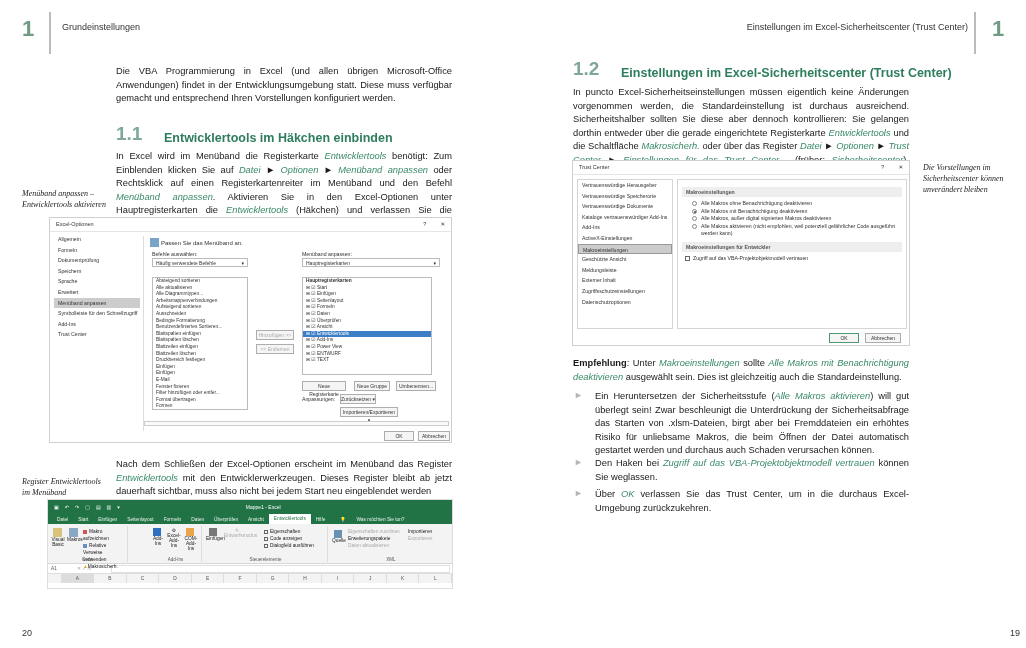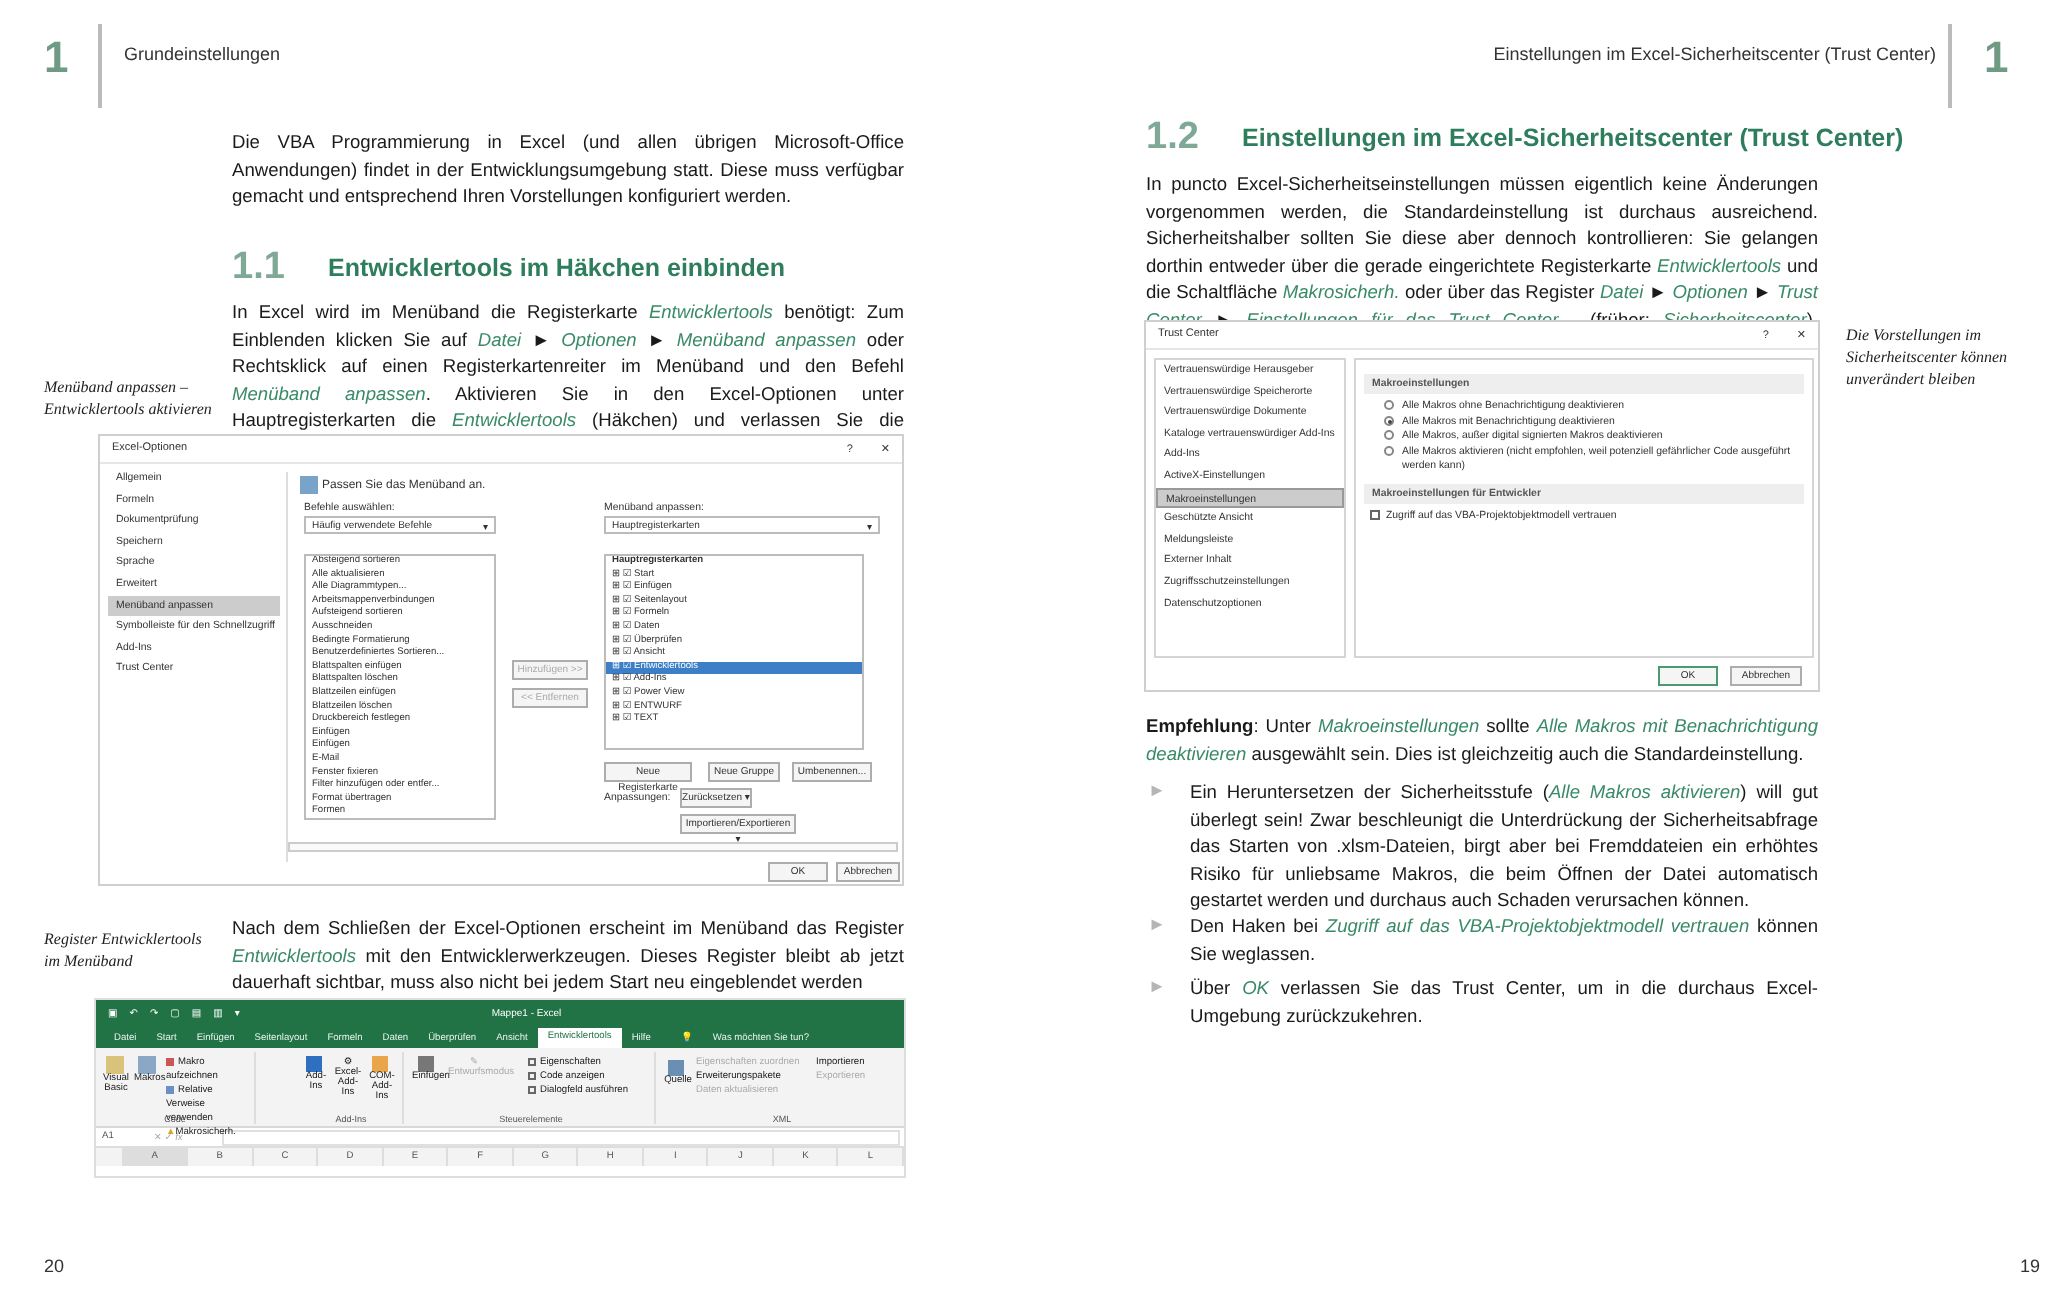--- a/index.html
+++ b/index.html
@@ -4,21 +4,21 @@
 <style>
 *{box-sizing:border-box;margin:0;padding:0}
 body{width:1026px;height:648px;background:#fff;font-family:"Liberation Sans",sans-serif;color:#1a1a1a;position:relative;overflow:hidden}
 .page{position:absolute;top:0;height:648px;width:513px}
 .left{left:0}.right{left:513px}
 .chapnum{position:absolute;top:16px;font-size:22px;font-weight:bold;color:#6f9a84}
 .chaprule{position:absolute;top:12px;width:2px;height:42px;background:#bbb}
 .hdrtext{position:absolute;top:22px;font-size:9px;color:#333}
 .p{position:absolute;font-size:9.3px;line-height:13.6px;text-align:justify}
 .g{color:#3a8a68;font-style:italic}
-.sec{position:absolute;display:flex;align-items:center}
+.sec{position:absolute;display:flex;align-items:flex-end}
 .secnum{font-size:19px;font-weight:bold;color:#7fa896;width:48px}
 .sectitle{font-size:12.5px;font-weight:bold;color:#2e7d5c;font-family:"Liberation Sans",sans-serif}
 .margin{position:absolute;font-family:"Liberation Serif",serif;font-style:italic;font-size:8px;line-height:11px;color:#222}
 .pgno{position:absolute;top:628px;font-size:9px;color:#333}
 
 .dlg{position:absolute;background:#fff;border:1px solid #cfcfcf;font-size:5.2px;color:#333}
 .dlg .title{height:14px;padding:3px 6px;font-size:5.5px;border-bottom:1px solid #e6e6e6;display:flex;justify-content:space-between}
 .dlg .side{position:absolute;background:#fff;border:1px solid #d5d5d5}
 .dlg .side div{padding:2px 4px;height:10.6px;white-space:nowrap;overflow:hidden}
 .dlg .side .sel{background:#ccc}
@@ -145,21 +145,21 @@
     <div class="btn" style="left:290px;top:176px;width:36px">Zurücksetzen ▾</div>
     <div class="btn" style="left:290px;top:189px;width:58px">Importieren/Exportieren ▾</div>
     <div style="position:absolute;left:94px;top:203px;width:305px;height:5px;border:1px solid #ccc;background:#fafafa"></div>
     <div class="btn" style="left:334px;top:213px;width:30px">OK</div>
     <div class="btn" style="left:368px;top:213px;width:32px">Abbrechen</div>
   </div>
 
   <div class="p" style="left:116px;top:458px;width:336px">
     <span>Nach dem Schließen der Excel-Optionen erscheint im Menüband das Register </span><span class="g">Entwicklertools</span><span> mit den Entwicklerwerkzeugen. Dieses Register bleibt ab jetzt dauerhaft sichtbar, muss also nicht bei jedem Start neu eingeblendet werden</span>
   </div>
-  <div class="margin" style="left:22px;top:464px;width:85px">Register Entwicklertools im Menüband</div>
+  <div class="margin" style="left:22px;top:476px;width:85px">Register Entwicklertools im Menüband</div>
 
   <div class="xl">
     <div class="bar">
       <span>▣</span>
         <span>↶</span>
         <span>↷</span>
         <span>▢</span>
         <span>▤</span>
         <span>▥</span>
         <span>▾</span>

